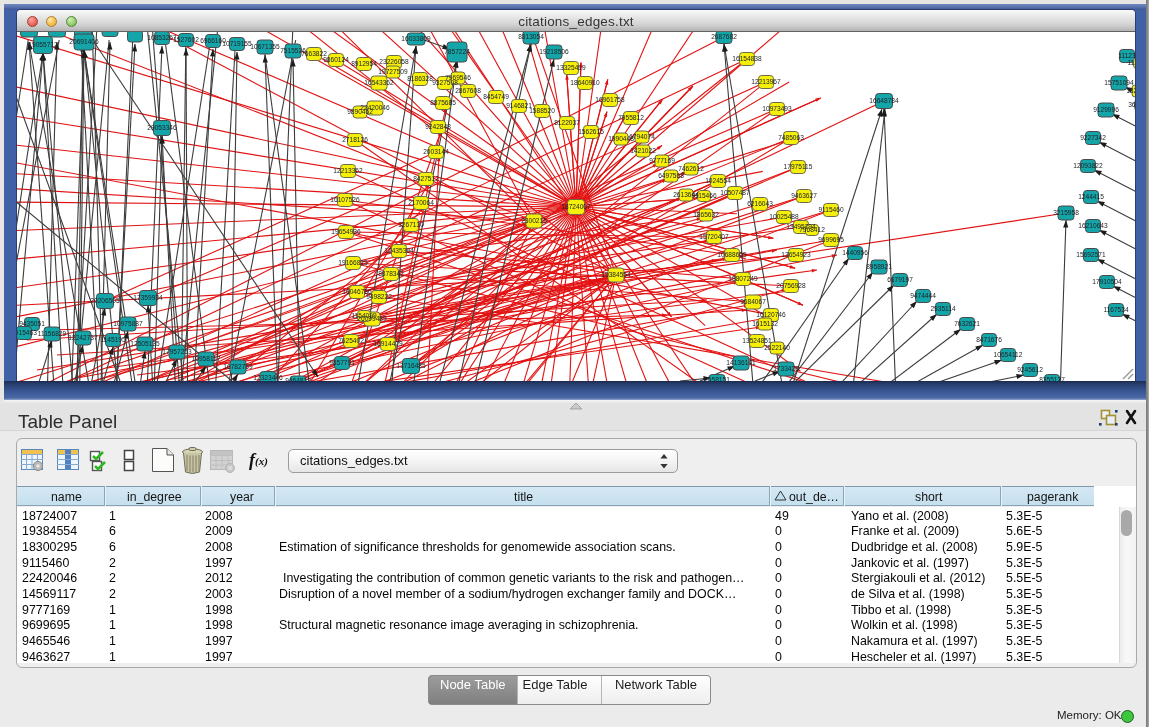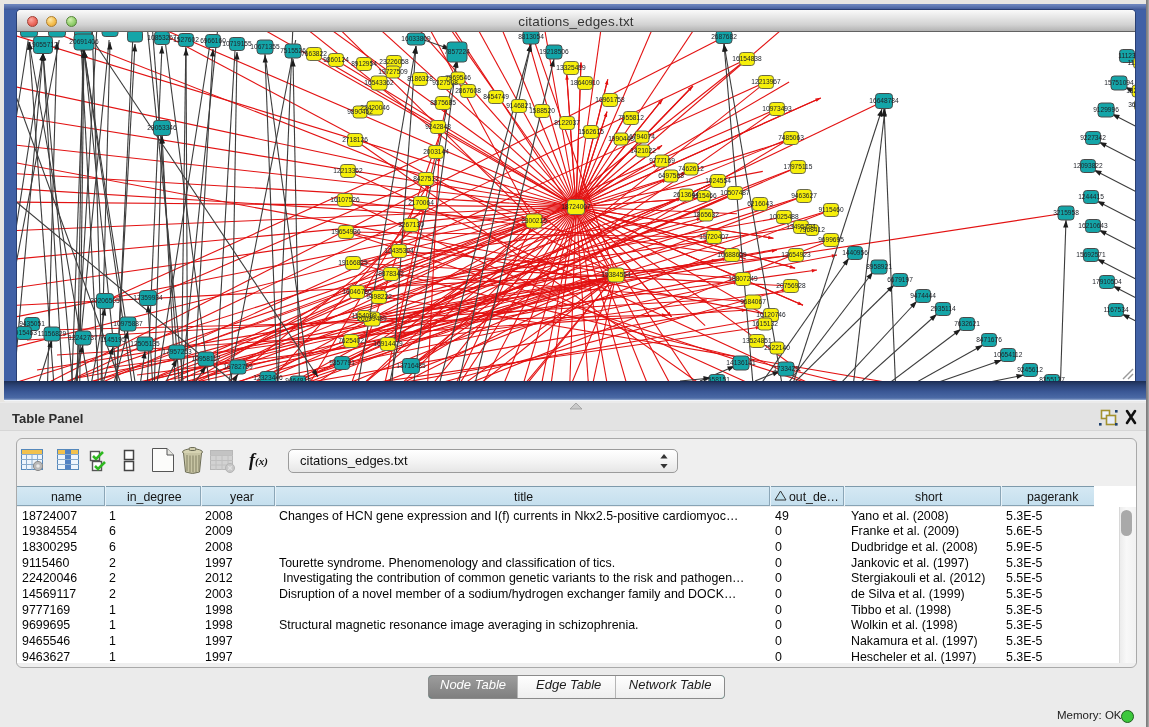--- a/index.html
+++ b/index.html
@@ -13,31 +13,31 @@
   background:linear-gradient(180deg,#1d2f54 0,#2c4478 25%,#3a5795 55%,#4b6aa6 90%,#93a9cd 100%);
   border-bottom:1px solid #f2f5fa; }
 #win { left:17px; top:10px; width:1118px; height:371px; background:#fff; box-shadow:0 0 0 1px rgba(25,40,80,.6); border-radius:4px 4px 0 0; }
 #titlebar { left:0; top:0; width:1118px; height:22px; border-radius:4px 4px 0 0;
   background:linear-gradient(180deg,#fafafa 0,#ececec 25%,#d2d2d2 70%,#b3b3b3 100%);
   border-bottom:1px solid #626262; }
 #titlebar .tl { position:absolute; top:5.5px; width:11px; height:11px; border-radius:50%; }
 #ttext { left:0; top:14px; width:1118px; text-align:center; font-size:13.5px; color:#343434; letter-spacing:.2px }
 #graph { left:0px; top:22px; width:1118px; height:349px; background:#fff; overflow:hidden; }
 #tpstrip { left:0; top:403px; width:1146px; height:28px; background:#e3e3e3; border-bottom:1px solid #d6d6d6;}
-#tptitle { left:12px; top:411px; font-size:13px; color:#2d2d2d;font-weight:bold; }
+#tptitle { left:18px; top:411px; font-size:19px; color:#2d2d2d; }
 #container { left:16px; top:438px; width:1121px; height:230px; background:#efefef; border:1px solid #a9a9a9; border-radius:6px; }
 #combo { left:288px; top:449px; width:390px; height:24px; border:1px solid #9b9b9b; border-radius:5px;
   background:linear-gradient(180deg,#ffffff 0,#f4f4f4 50%,#e6e6e6 100%); font-size:13px; color:#101010; line-height:22px; padding-left:11px; }
 #thead { left:17px; top:486px; width:1077px; height:20px;
   background:linear-gradient(180deg,#d5e8f3 0,#c5dfee 100%); border-top:1px solid #7e9aab; border-bottom:1px solid #87a3b4; }
 #thead span { position:absolute; top:3px; font-size:12.3px; color:#151515; }
 #tbody { left:17px; top:507px; width:1119px; height:156px; background:#fff; }
 .trow { position:absolute; left:0; width:1119px; height:16px; }
 .trow span { position:absolute; top:1px; font-size:12.4px; color:#050505; white-space:nowrap; }
-#tabs { left:428px; top:675px; height:24px; border:1px solid #8a8a8a; border-radius:4px; overflow:hidden; background:#0f766e; display:flex;font-style:italic; }
+#tabs { left:428px; top:675px; height:30px; border:1px solid #8a8a8a; border-radius:4px; overflow:hidden; background:#0f766e; display:flex; }
 #tabs div { font-size:13px; padding:1px 13px 0 13px; color:#1c1c1c; background:linear-gradient(180deg,#fefefe,#eee); border-right:1px solid #b5b5b5;}
 #tabs div.sel { background:linear-gradient(180deg,#9c9c9c,#7f7f7f); color:#fff; }
 #mem { left:1057px; top:709px; font-size:11.5px; color:#1c1c1c; }
 svg text { user-select:none }
 </style></head>
 <body>
 <div class="abs" id="deskT"></div>
 <div class="abs" id="deskL"></div>
 <div class="abs" id="frame"></div>
 <div class="abs" id="frameTop"></div>
@@ -900,66 +900,65 @@
       <path d="M88.5 0 V20 M184.5 0 V20 M258.5 0 V20 M753.5 0 V20 M827.5 0 V20 M984.5 0 V20"></path>
     </g>
 </svg>
 <div class="abs" style="left:1094px;top:486px;width:42px;height:21px;background:#fff"></div>
 <div class="abs" id="tbody">
 </div>
 <div class="trow" style="top:507.5px">
 <span style="left:22px">18724007</span>
     <span style="left:109px">1</span>
     <span style="left:205px">2008</span>
-    <span style="left:279px;width:486px;overflow:hidden;white-space:nowrap">Changes of HCN gene expression and I(f) currents in Nkx2.5-positive cardiomyoc…</span>
     <span style="left:775px">49</span>
     <span style="left:851px">Yano et al. (2008)</span>
     <span style="left:1006px">5.3E-5</span>
 </div>
 <div class="trow" style="top:523.2px">
 <span style="left:22px">19384554</span>
     <span style="left:109px">6</span>
     <span style="left:205px">2009</span>
     <span style="left:775px">0</span>
     <span style="left:851px">Franke et al. (2009)</span>
     <span style="left:1006px">5.6E-5</span>
 </div>
 <div class="trow" style="top:538.9px">
 <span style="left:22px">18300295</span>
     <span style="left:109px">6</span>
     <span style="left:205px">2008</span>
+    <span style="left:279px;width:486px;overflow:hidden;white-space:nowrap">Estimation of significance thresholds for genomewide association scans.</span>
     <span style="left:775px">0</span>
     <span style="left:851px">Dudbridge et al. (2008)</span>
     <span style="left:1006px">5.9E-5</span>
 </div>
 <div class="trow" style="top:554.6px">
 <span style="left:22px">9115460</span>
     <span style="left:109px">2</span>
     <span style="left:205px">1997</span>
-    <span style="left:279px;width:486px;overflow:hidden;white-space:nowrap">Tourette syndrome. Phenomenology and classification of tics.</span>
     <span style="left:775px">0</span>
     <span style="left:851px">Jankovic et al. (1997)</span>
     <span style="left:1006px">5.3E-5</span>
 </div>
 <div class="trow" style="top:570.3px">
 <span style="left:22px">22420046</span>
     <span style="left:109px">2</span>
     <span style="left:205px">2012</span>
     <span style="left:283px;width:486px;overflow:hidden;white-space:nowrap">Investigating the contribution of common genetic variants to the risk and pathogen…</span>
     <span style="left:775px">0</span>
     <span style="left:851px">Stergiakouli et al. (2012)</span>
     <span style="left:1006px">5.5E-5</span>
 </div>
 <div class="trow" style="top:586.0px">
 <span style="left:22px">14569117</span>
     <span style="left:109px">2</span>
     <span style="left:205px">2003</span>
     <span style="left:279px;width:486px;overflow:hidden;white-space:nowrap">Disruption of a novel member of a sodium/hydrogen exchanger family and DOCK…</span>
     <span style="left:775px">0</span>
-    <span style="left:851px">de Silva et al. (1999)</span>
+    <span style="left:851px">de Silva et al. (1998)</span>
     <span style="left:1006px">5.3E-5</span>
 </div>
 <div class="trow" style="top:601.7px">
 <span style="left:22px">9777169</span>
     <span style="left:109px">1</span>
     <span style="left:205px">1998</span>
     <span style="left:775px">0</span>
     <span style="left:851px">Tibbo et al. (1998)</span>
     <span style="left:1006px">5.3E-5</span>
 </div>
@@ -985,19 +984,19 @@
     <span style="left:109px">1</span>
     <span style="left:205px">1997</span>
     <span style="left:775px">0</span>
     <span style="left:851px">Hescheler et al. (1997)</span>
     <span style="left:1006px">5.3E-5</span>
 </div>
 <div class="abs" style="left:1119px;top:507px;width:17px;height:156px;background:linear-gradient(90deg,#ececec,#f8f8f8 40%,#f2f2f2);border-left:1px solid #d8d8d8"></div>
 <div class="abs" style="left:1121px;top:510px;width:11px;height:26px;background:#a9a9a9;border-radius:6px"></div>
 <div class="abs" id="tabs">
   <div class="sel" style="padding-left:11px;padding-right:11px">Node Table</div>
-    <div style="padding-left:18px;padding-right:13.5px">Edge Table</div>
+    <div style="padding-left:5px;padding-right:13.5px">Edge Table</div>
     <div style="border-right:none;padding-left:13px;padding-right:13px">Network Table</div>
 </div>
 <div class="abs" id="mem">Memory: OK</div>
 <div class="abs" style="left:1121px;top:710px;width:13px;height:13px;border-radius:50%;background:#3cc83c;border:1.5px solid #1e5e1e"></div>
 <svg class="abs" style="left:566px;top:402px" width="20" height="8" xmlns="http://www.w3.org/2000/svg">
     <path d="M10 1 L16 7 H4 Z" fill="#c9c9c9" stroke="#9a9a9a" stroke-width="0.8"></path>
   </svg>
 </body></html>

